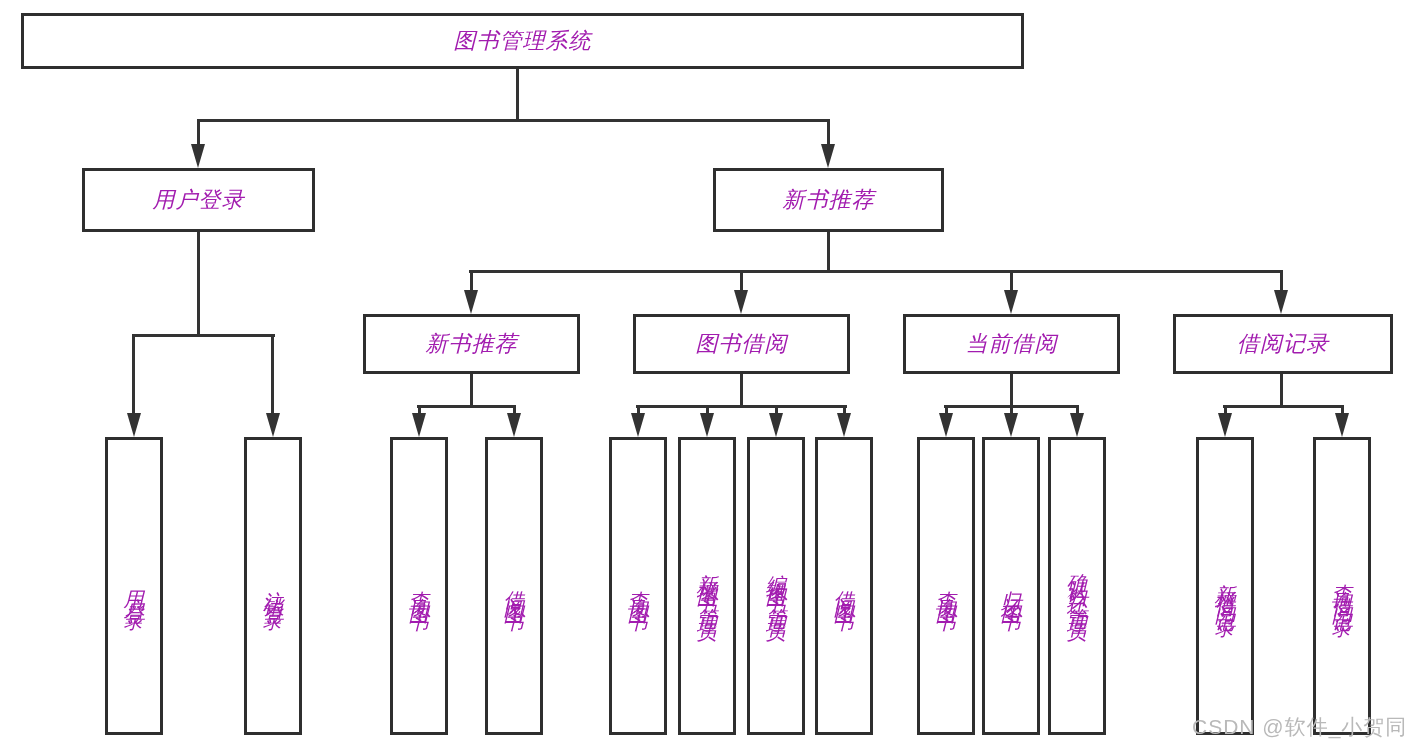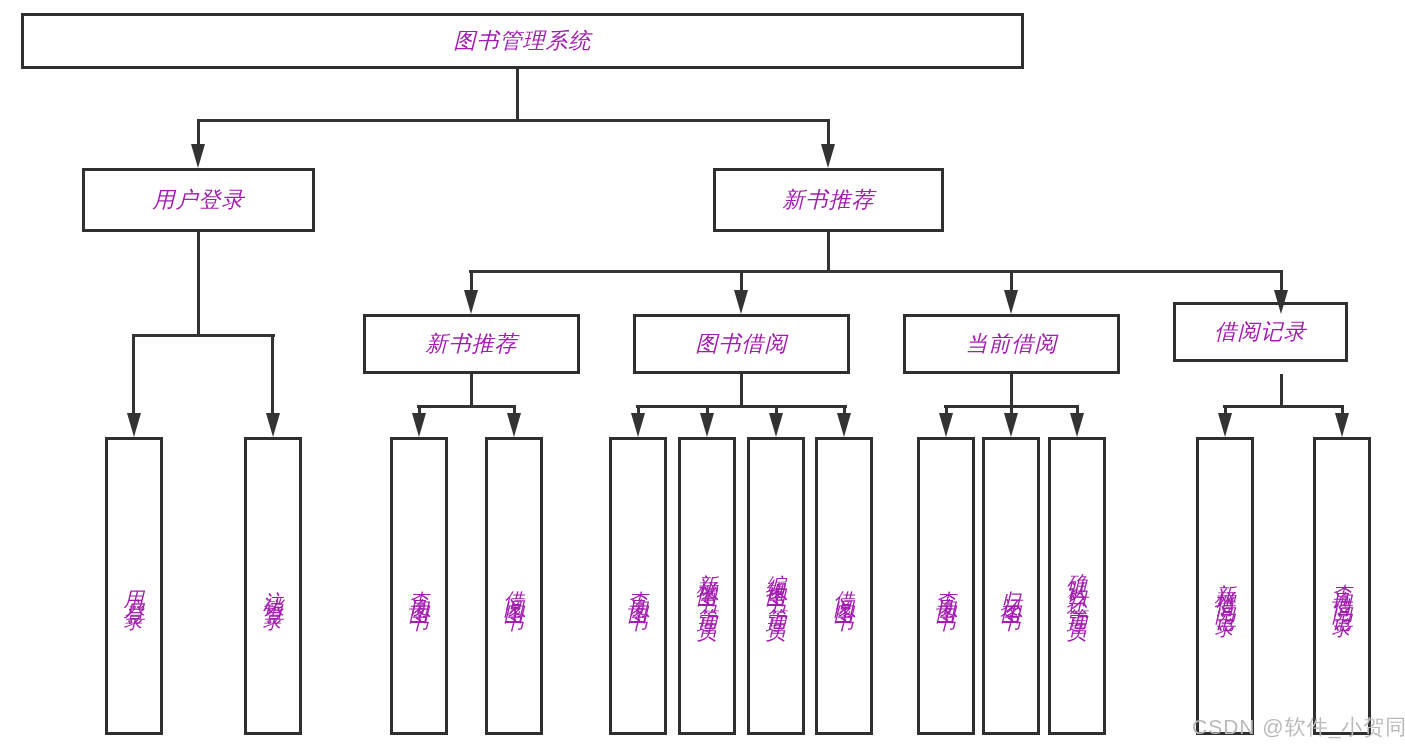--- a/index.html
+++ b/index.html
@@ -56,21 +56,21 @@
 <div class="canvas">
 
   <div class="node h" style="left:21px;top:13px;width:1003px;height:56px">图书管理系统</div>
 
   <div class="node h" style="left:82px;top:168px;width:233px;height:64px">用户登录</div>
   <div class="node h" style="left:713px;top:168px;width:231px;height:64px">新书推荐</div>
 
   <div class="node h" style="left:363px;top:314px;width:217px;height:60px">新书推荐</div>
   <div class="node h" style="left:903px;top:314px;width:217px;height:60px">当前借阅</div>
   <div class="node h" style="left:633px;top:314px;width:217px;height:60px">图书借阅</div>
-  <div class="node h" style="left:1173px;top:302px;width:175px;height:60px">借阅记录</div>
+  <div class="node h" style="left:1173px;top:314px;width:220px;height:60px">借阅记录</div>
 
   <div class="node v" style="left:105px;top:437px;width:58px;height:298px">用户登录</div>
   <div class="node v" style="left:244px;top:437px;width:58px;height:298px">注销登录</div>
 
   <div class="node v" style="left:390px;top:437px;width:58px;height:298px">查询图书</div>
   <div class="node v" style="left:485px;top:437px;width:58px;height:298px">借阅图书</div>
 
   <div class="node v" style="left:609px;top:437px;width:58px;height:298px">查询图书</div>
   <div class="node v" style="left:678px;top:437px;width:58px;height:298px">新增图书（管理员）</div>
   <div class="node v" style="left:747px;top:437px;width:58px;height:298px">编辑图书（管理员）</div>

